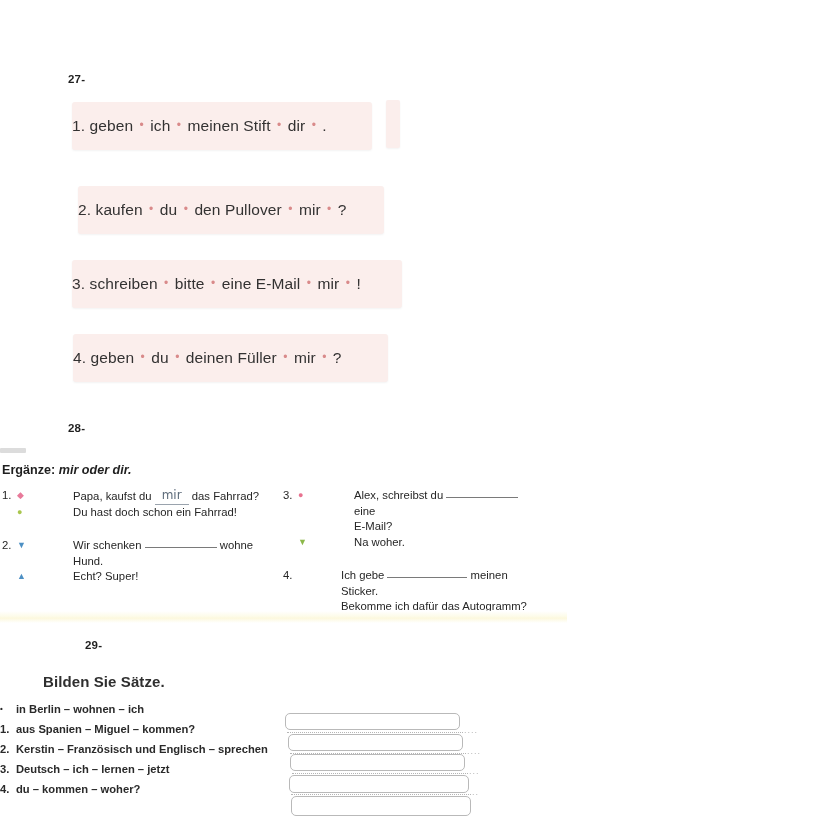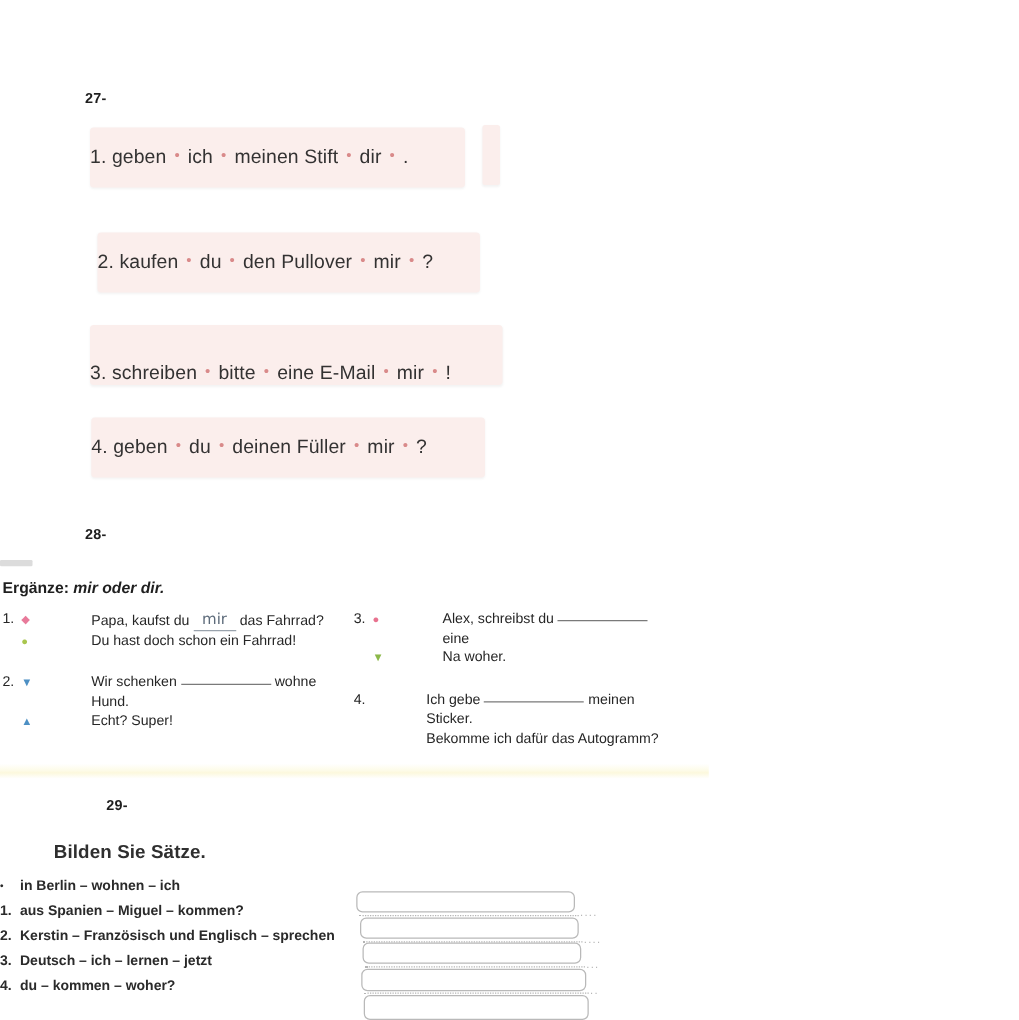--- a/index.html
+++ b/index.html
@@ -175,21 +175,21 @@
   </span>
 </div>
 <div class="abs card-stub" style="left:386px; top:100px; width:14px; height:48px;"></div>
 
 <div class="abs card" style="left:78px; top:186px; width:306px; height:48px;">
   <span class="card-text">
     2. kaufen <span class="dot">•</span> du <span class="dot">•</span> den Pullover <span class="dot">•</span> mir <span class="dot">•</span> ?
   </span>
 </div>
 
-<div class="abs card" style="left:72px; top:260px; width:330px; height:48px;align-items:flex-end;">
+<div class="abs card" style="left:72px; top:260px; width:330px; height:48px;">
   <span class="card-text">
     3. schreiben <span class="dot">•</span> bitte <span class="dot">•</span> eine E-Mail <span class="dot">•</span> mir <span class="dot">•</span> !
   </span>
 </div>
 
 <div class="abs card" style="left:73px; top:334px; width:315px; height:48px;">
   <span class="card-text">
     4. geben <span class="dot">•</span> du <span class="dot">•</span> deinen Füller <span class="dot">•</span> mir <span class="dot">•</span> ?
   </span>
 </div>
@@ -234,20 +234,25 @@
 <div class="abs q-col" style="left:283px; top:488px; width:250px;">
 
   <div>
     <div class="q-row">
       <span class="q-num">3.</span>
       <span class="q-marker mk-pink-dot">●</span>
       <span class="q-body"><span>Alex, schreibst du </span><span class="blank" style="width:72px;"></span><span> eine</span></span>
     </div>
     <div class="q-row">
       <span class="q-num"></span>
+      <span class="q-marker"></span>
+      <span class="q-body">E-Mail?</span>
+    </div>
+    <div class="q-row">
+      <span class="q-num"></span>
       <span class="q-marker mk-green-down">▼</span>
       <span class="q-body">Na woher.</span>
     </div>
   </div>
 
   <div style="height:18px;"></div>
 
   <div>
     <div class="q-row">
       <span class="q-num">4.</span>

